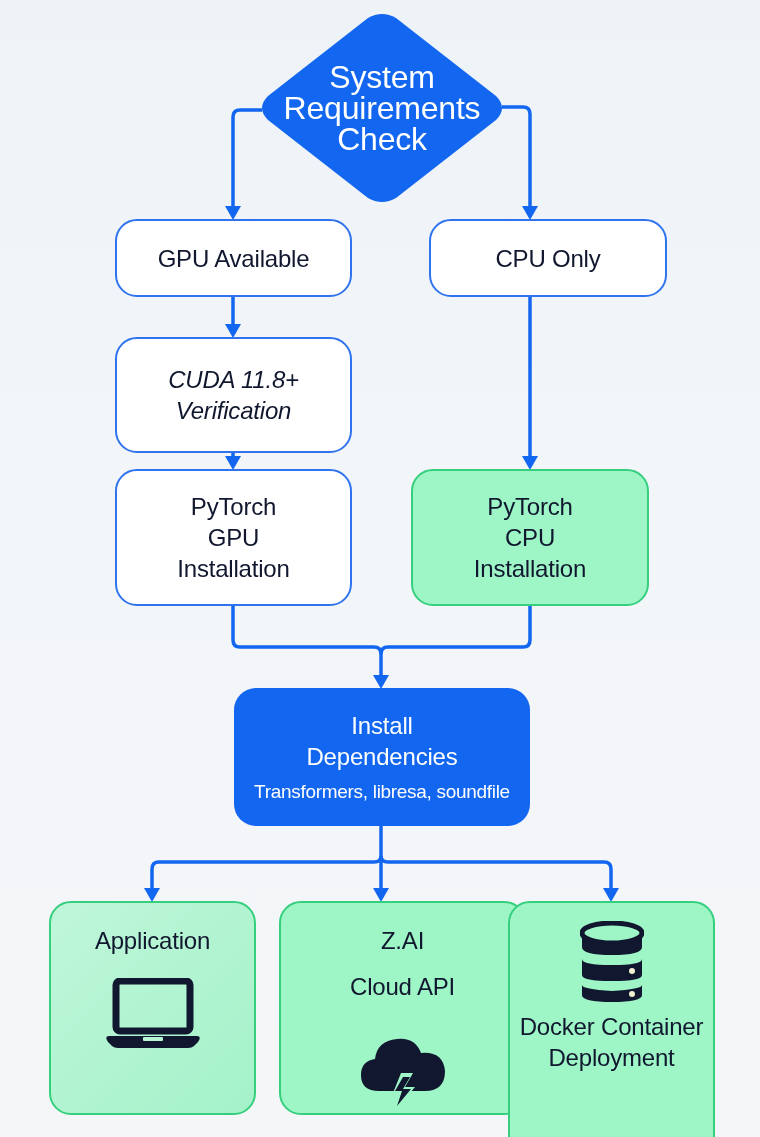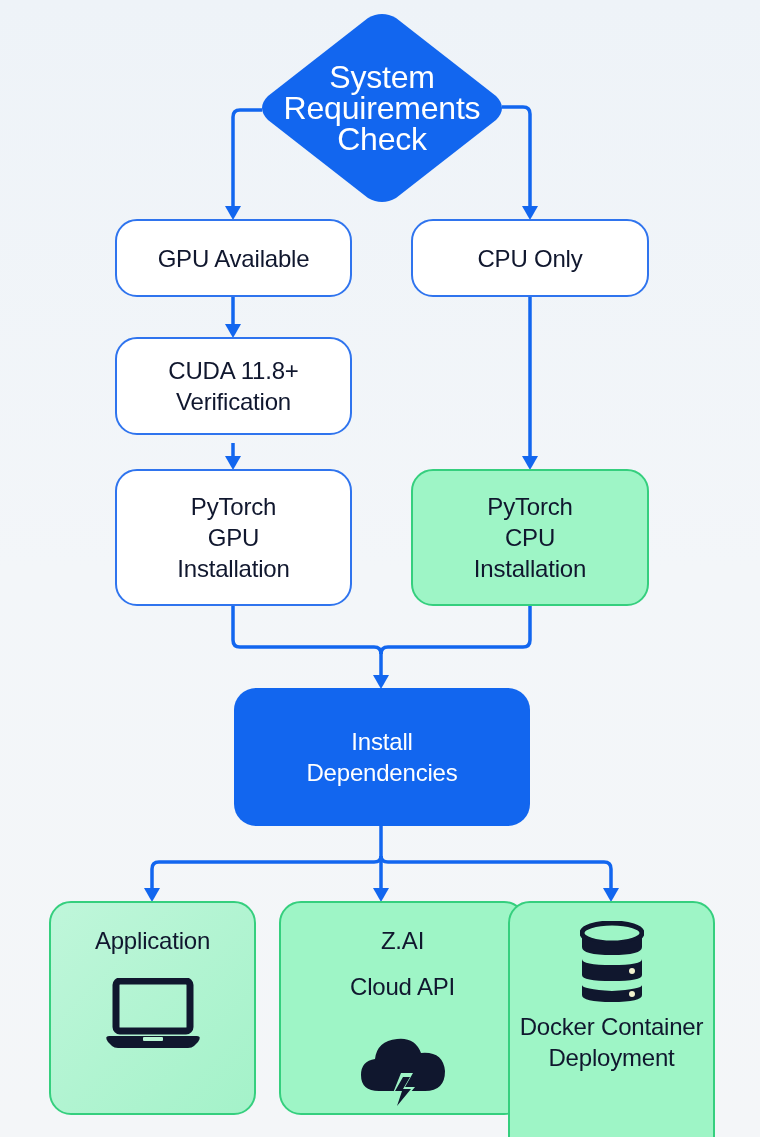--- a/index.html
+++ b/index.html
@@ -68,43 +68,44 @@
 </svg>
 <div id="diamond-text">
   <span>System</span>
   <span>Requirements</span>
   <span>Check</span>
 </div>
 
 <div class="node white" style="left:115px; top:219px; width:237px; height:78px;">
   <span>GPU Available</span>
 </div>
-<div class="node white" style="left:411px; top:219px; width:238px; height:78px;">
+<div class="node white" style="left:429px; top:219px; width:238px; height:78px;">
   <span>CPU Only</span>
 </div>
 
-<div class="node white" style="left:115px; top:337px; width:237px; height:98px;">
+<div class="node white" style="left:115px; top:337px; width:237px; height:116px;font-style:italic;">
   <span>CUDA 11.8+</span>
   <span>Verification</span>
 </div>
 
 <div class="node white" style="left:115px; top:469px; width:237px; height:137px;">
   <span>PyTorch</span>
   <span>GPU</span>
   <span>Installation</span>
 </div>
 <div class="node green" style="left:411px; top:469px; width:238px; height:137px;">
   <span>PyTorch</span>
   <span>CPU</span>
   <span>Installation</span>
 </div>
 
 <div class="node blue" style="left:234px; top:688px; width:296px; height:138px;">
   <span>Install</span>
   <span>Dependencies</span>
+  <span class="sub">Transformers, libresa, soundfile</span>
 </div>
 
 <div class="node green light" style="left:49px; top:901px; width:207px; height:214px; justify-content:flex-start; padding-top:22px;">
   <span>Application</span>
   <svg width="100" height="72" viewBox="0 0 100 72" style="margin-top:22px;">
     <rect x="13" y="3" width="74" height="50" rx="4" fill="none" stroke="#10172e" stroke-width="7"></rect>
     <path d="M6,58 H94 Q99,58 95,64 L91,68 Q89,70 85,70 H15 Q11,70 9,68 L5,64 Q1,58 6,58 Z" fill="#10172e"></path>
     <rect x="40" y="59" width="20" height="4" rx="1" fill="#b8f5d4"></rect>
   </svg>
 </div>

